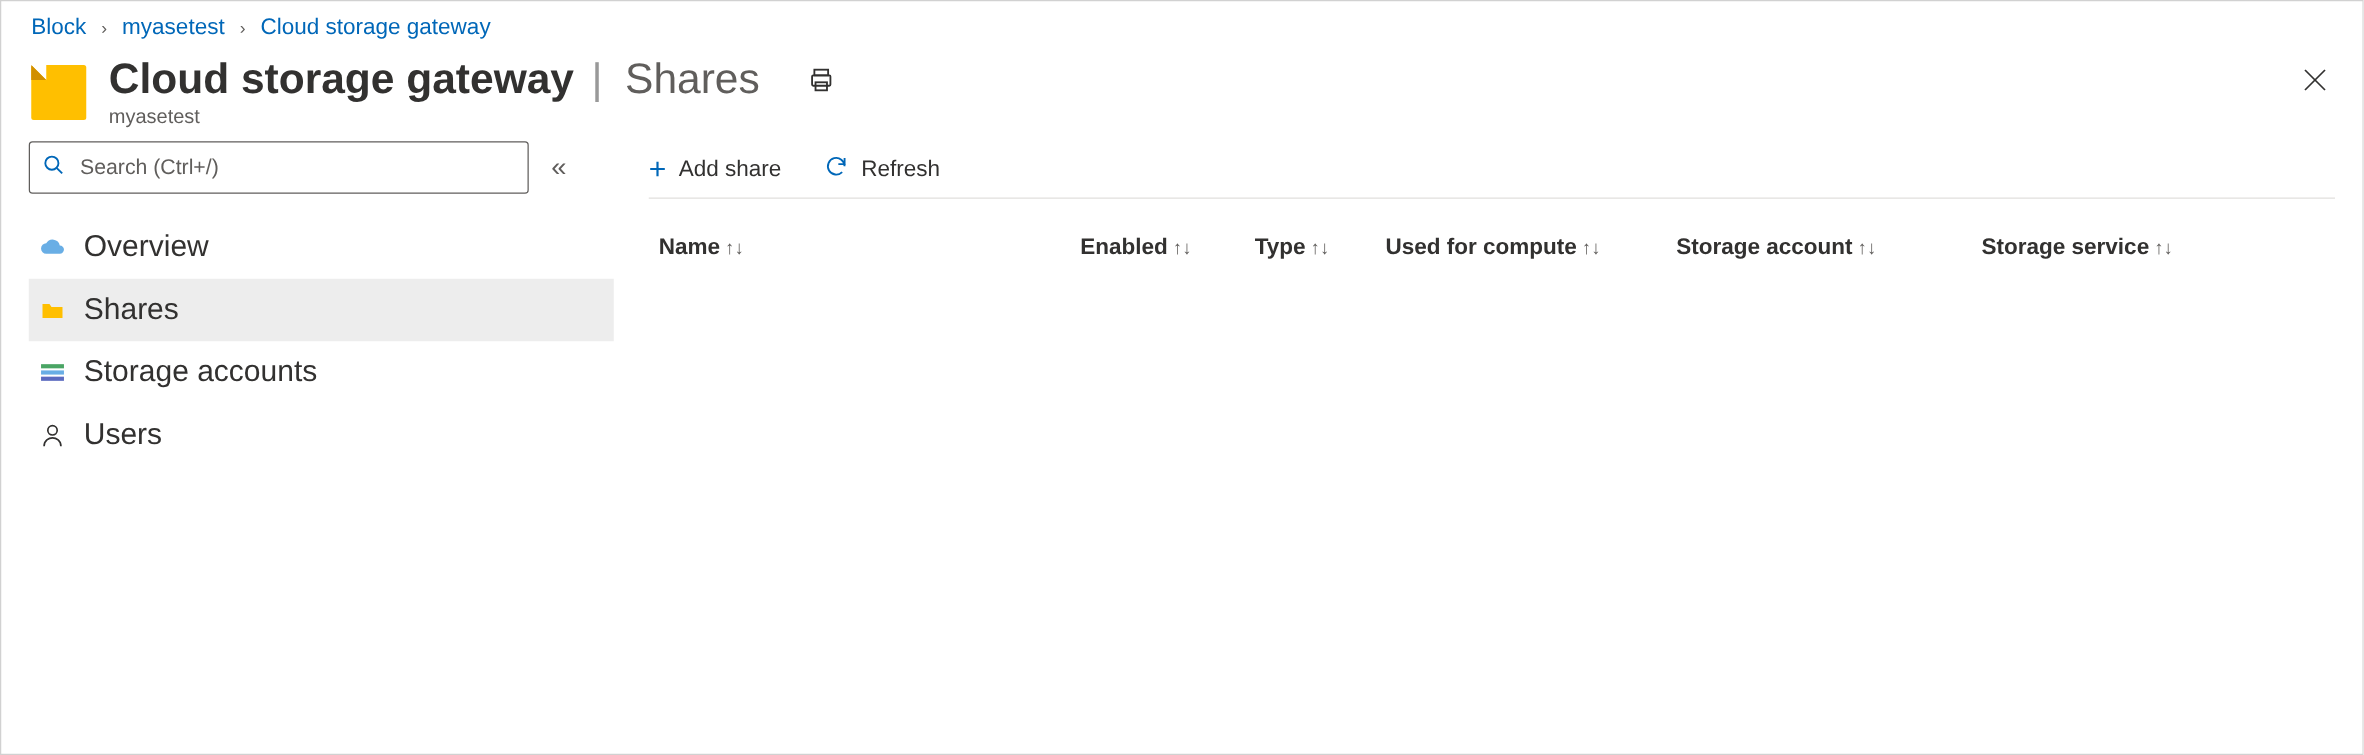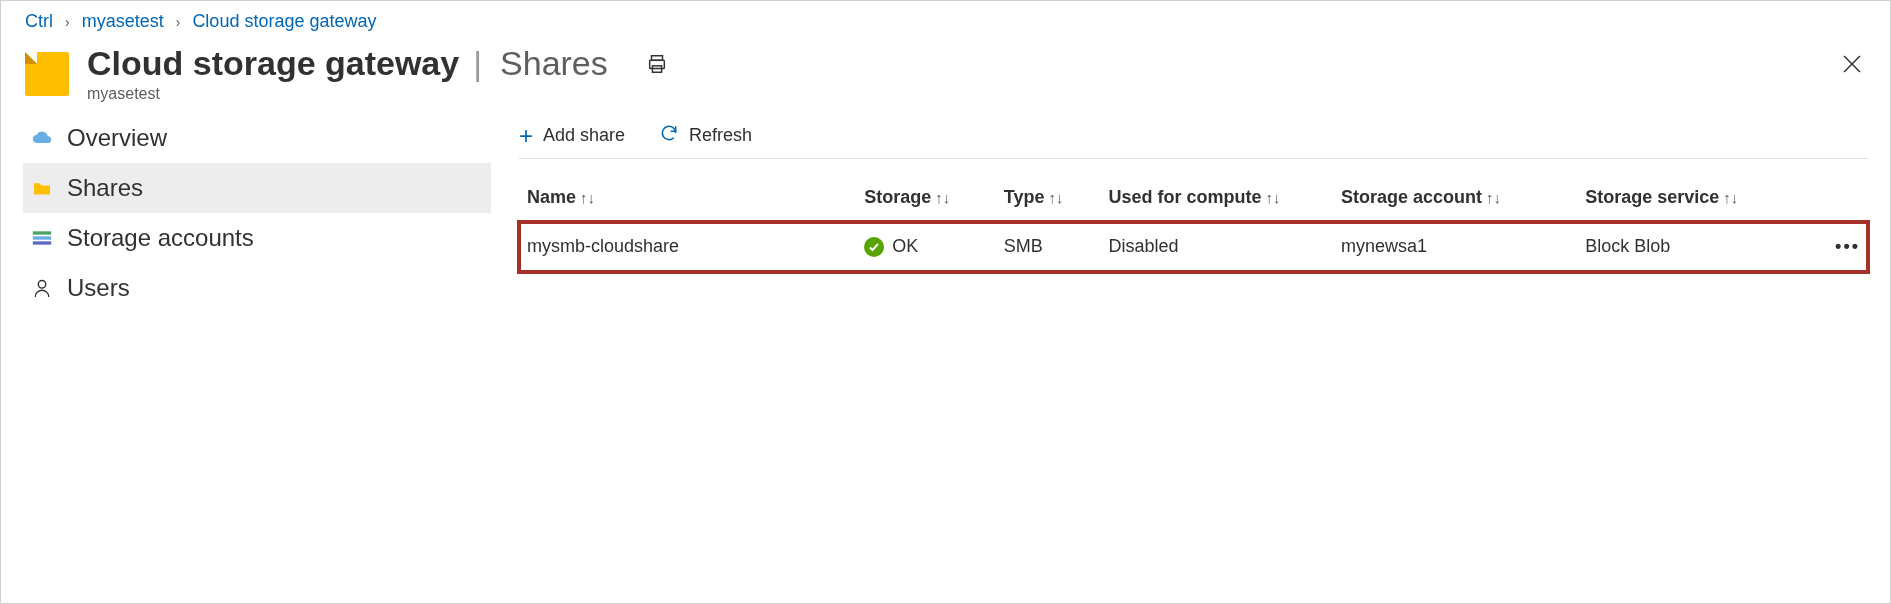--- a/index.html
+++ b/index.html
@@ -206,21 +206,21 @@
   .col-acct{width:210px;}
   .col-svc{width:190px;}
   .col-menu{width:60px;}
 </style>
 </head>
 <body>
 
 <div class="frame">
 
   <div class="breadcrumb">
-    <a href="#">Ctrl</a>
+    <a href="#">Block</a>
     <span class="sep">›</span>
     <a href="#">myasetest</a>
     <span class="sep">›</span>
     <a href="#">Cloud storage gateway</a>
   </div>
 
   <div class="header">
     <div class="res-icon"></div>
     <div>
       <div class="title-line">
@@ -241,20 +241,32 @@
       <svg width="20" height="20" viewBox="0 0 20 20" stroke="#323130" stroke-width="1.4">
         <line x1="2" y1="2" x2="18" y2="18"></line>
           <line x1="18" y1="2" x2="2" y2="18"></line>
       </svg>
     </div>
   </div>
 
   <div class="body">
 
     <div class="sidebar">
+      <div class="search-row">
+        <div class="search-box">
+          <span>
+            <svg width="18" height="18" viewBox="0 0 24 24" fill="none" stroke="#0067b8" stroke-width="2">
+              <circle cx="10" cy="10" r="7"></circle>
+                <line x1="21" y1="21" x2="15" y2="15"></line>
+            </svg>
+          </span>
+          <input type="text" placeholder="Search (Ctrl+/)" style="">
+        </div>
+        <span class="collapse-chevron">«</span>
+      </div>
 
       <div class="nav-item">
         <span class="nav-ico">
           <svg width="20" height="14" viewBox="0 0 24 16">
               <path d="M6 14a5 5 0 010-10 7 7 0 0113 2 4 4 0 010 8H6z" fill="#69aee5"></path>
             </svg>
         </span>
         <span>Overview</span>
       </div>
 
@@ -313,43 +325,27 @@
             <col class="col-status">
             <col class="col-type">
           <col class="col-compute">
             <col class="col-acct">
             <col class="col-svc">
             <col class="col-menu">
         </colgroup>
         <thead>
           <tr>
             <th><span>Name</span><span class="sort-arrows">↑↓</span></th>
-            <th><span>Storage</span><span class="sort-arrows">↑↓</span></th>
+            <th><span>Enabled</span><span class="sort-arrows">↑↓</span></th>
             <th><span>Type</span><span class="sort-arrows">↑↓</span></th>
             <th><span>Used for compute</span><span class="sort-arrows">↑↓</span></th>
             <th><span>Storage account</span><span class="sort-arrows">↑↓</span></th>
             <th><span>Storage service</span><span class="sort-arrows">↑↓</span></th>
             <th></th>
           </tr>
         </thead>
         <tbody id="rows">
-            <tr class="hl">
-              <td>mysmb-cloudshare</td>
-              <td><span class="ok-badge">
-                  <span class="ok-circle">
-                    <svg width="12" height="12" viewBox="0 0 24 24" fill="none" stroke="#fff" stroke-width="4">
-                      <polyline points="4,13 9,18 20,6"></polyline>
-                    </svg>
-                  </span>
-                  <span>OK</span>
-                </span></td>
-              <td>SMB</td>
-              <td>Disabled</td>
-              <td>mynewsa1</td>
-              <td>Block Blob</td>
-              <td class="row-menu">•••</td>
-            </tr>
           </tbody>
       </table>
     </div>
 
   </div>
 </div>
 
 </body></html>

